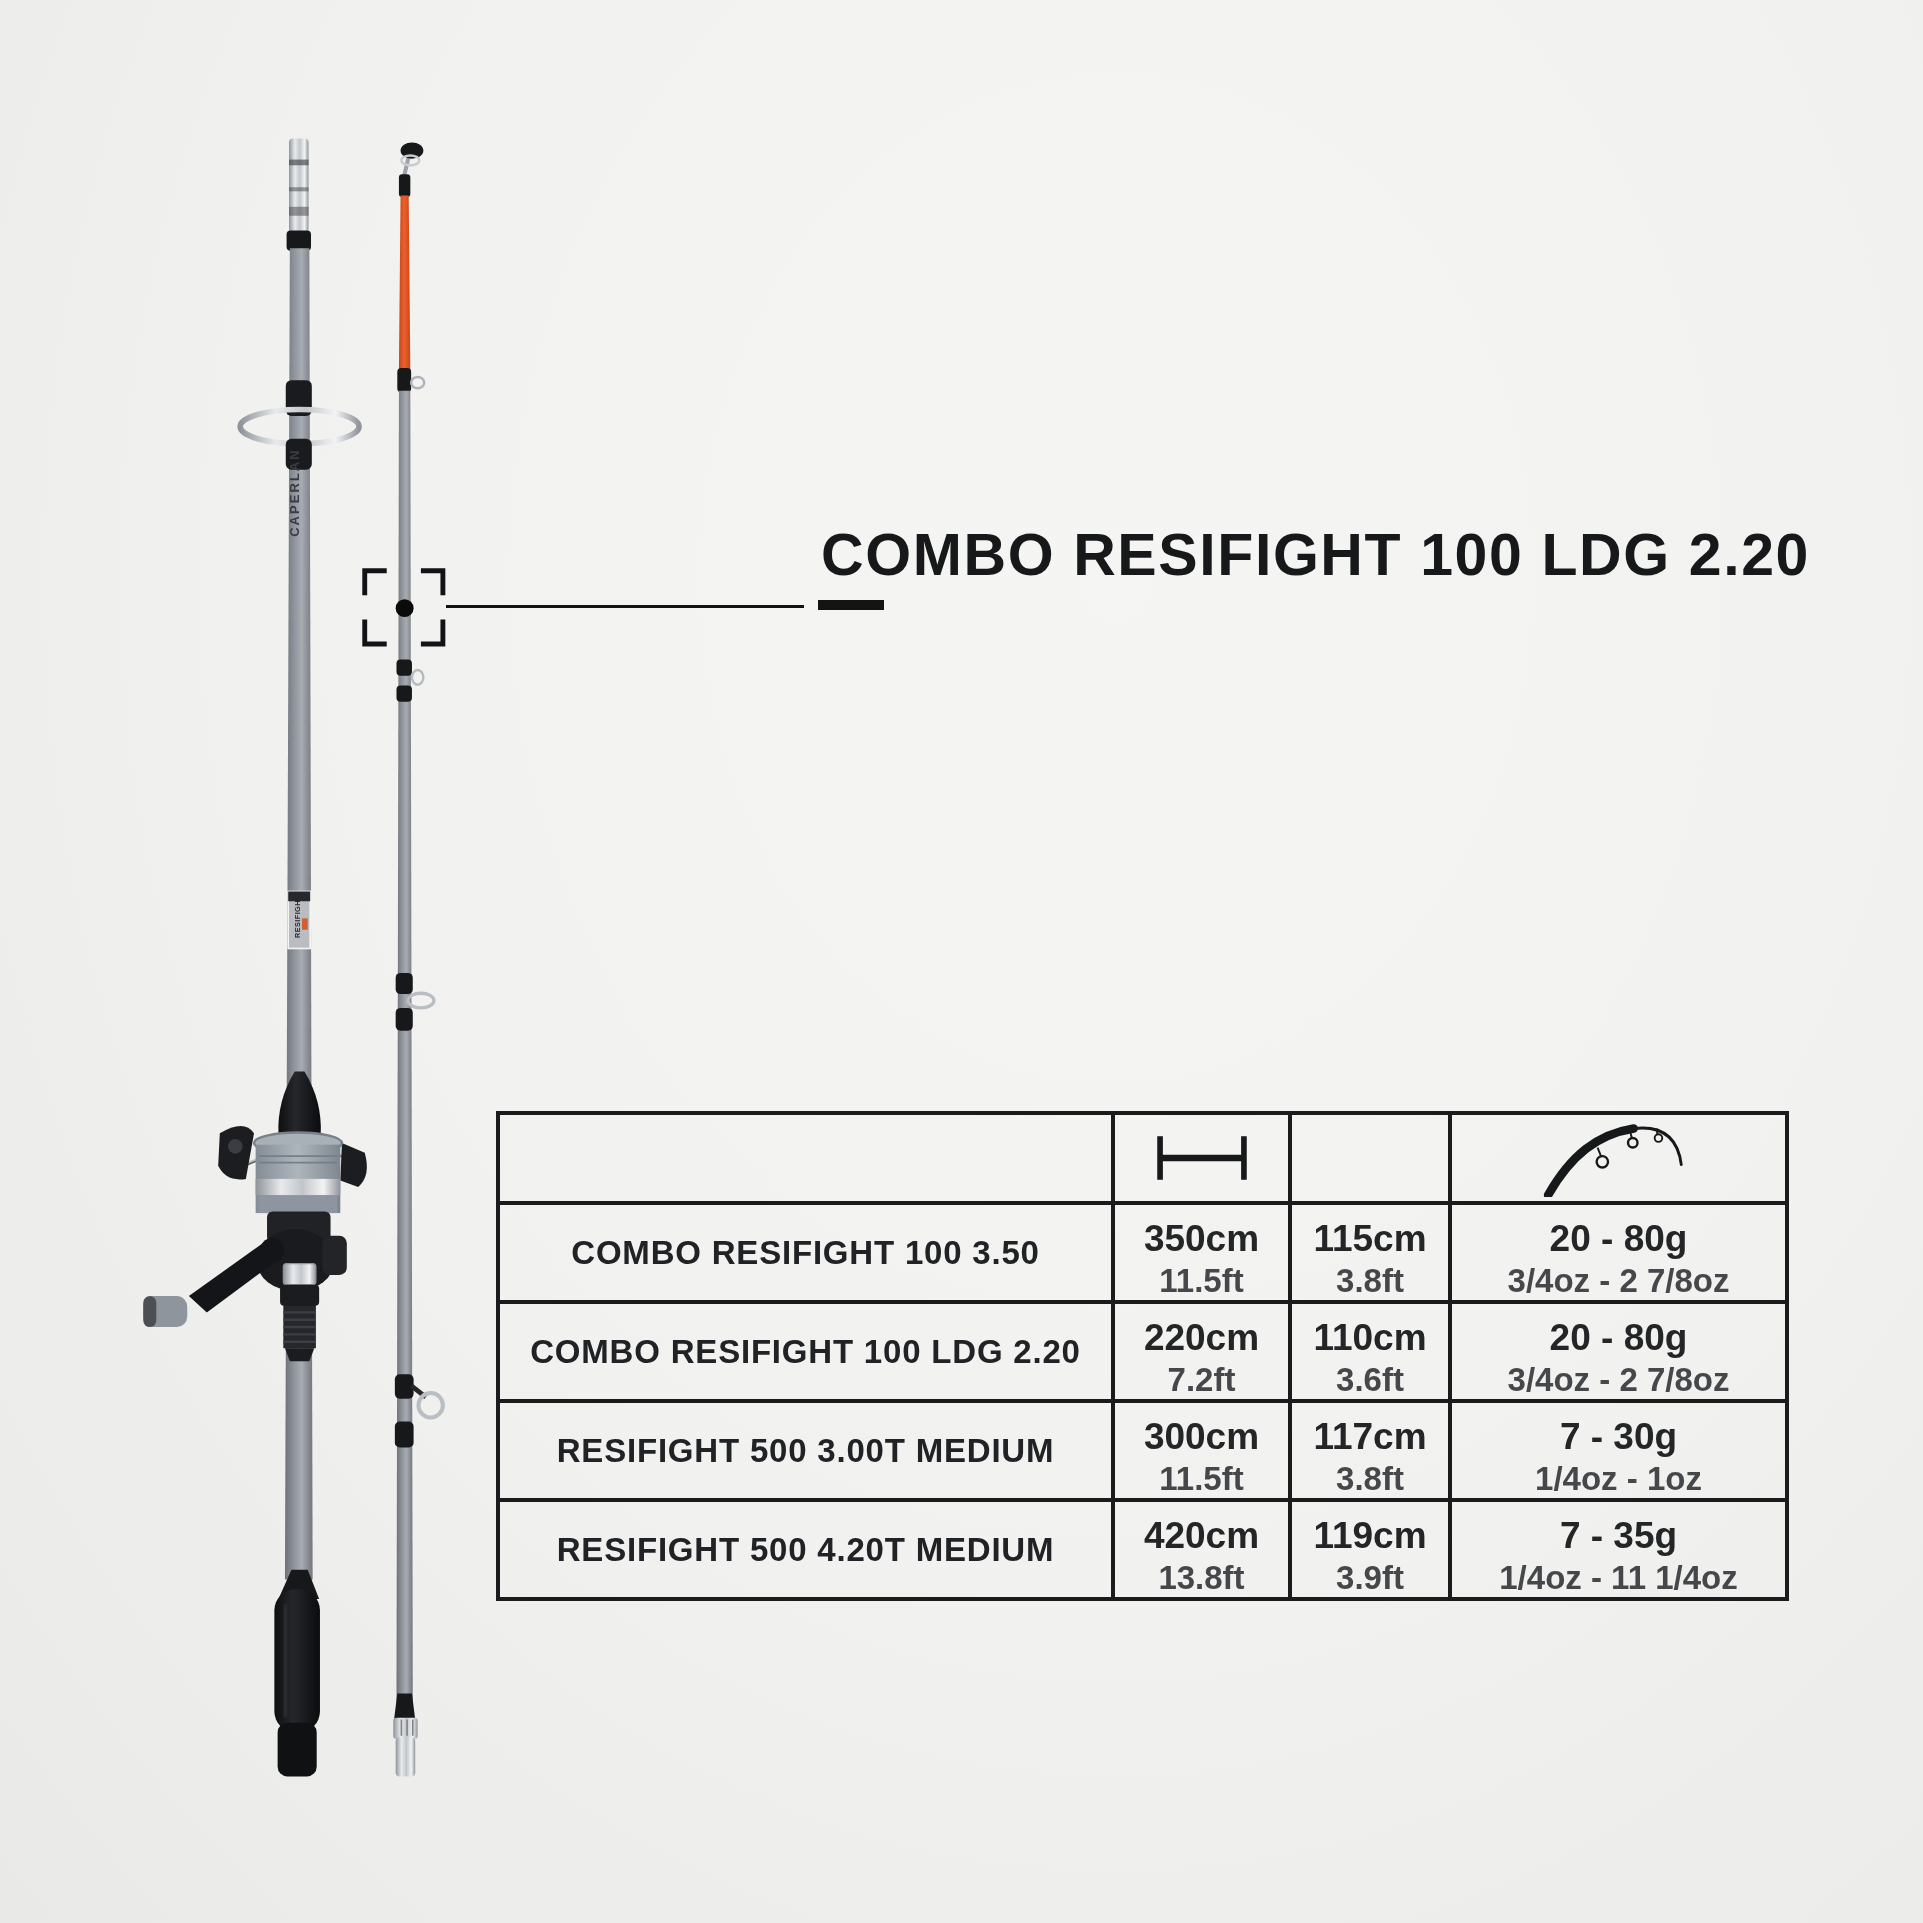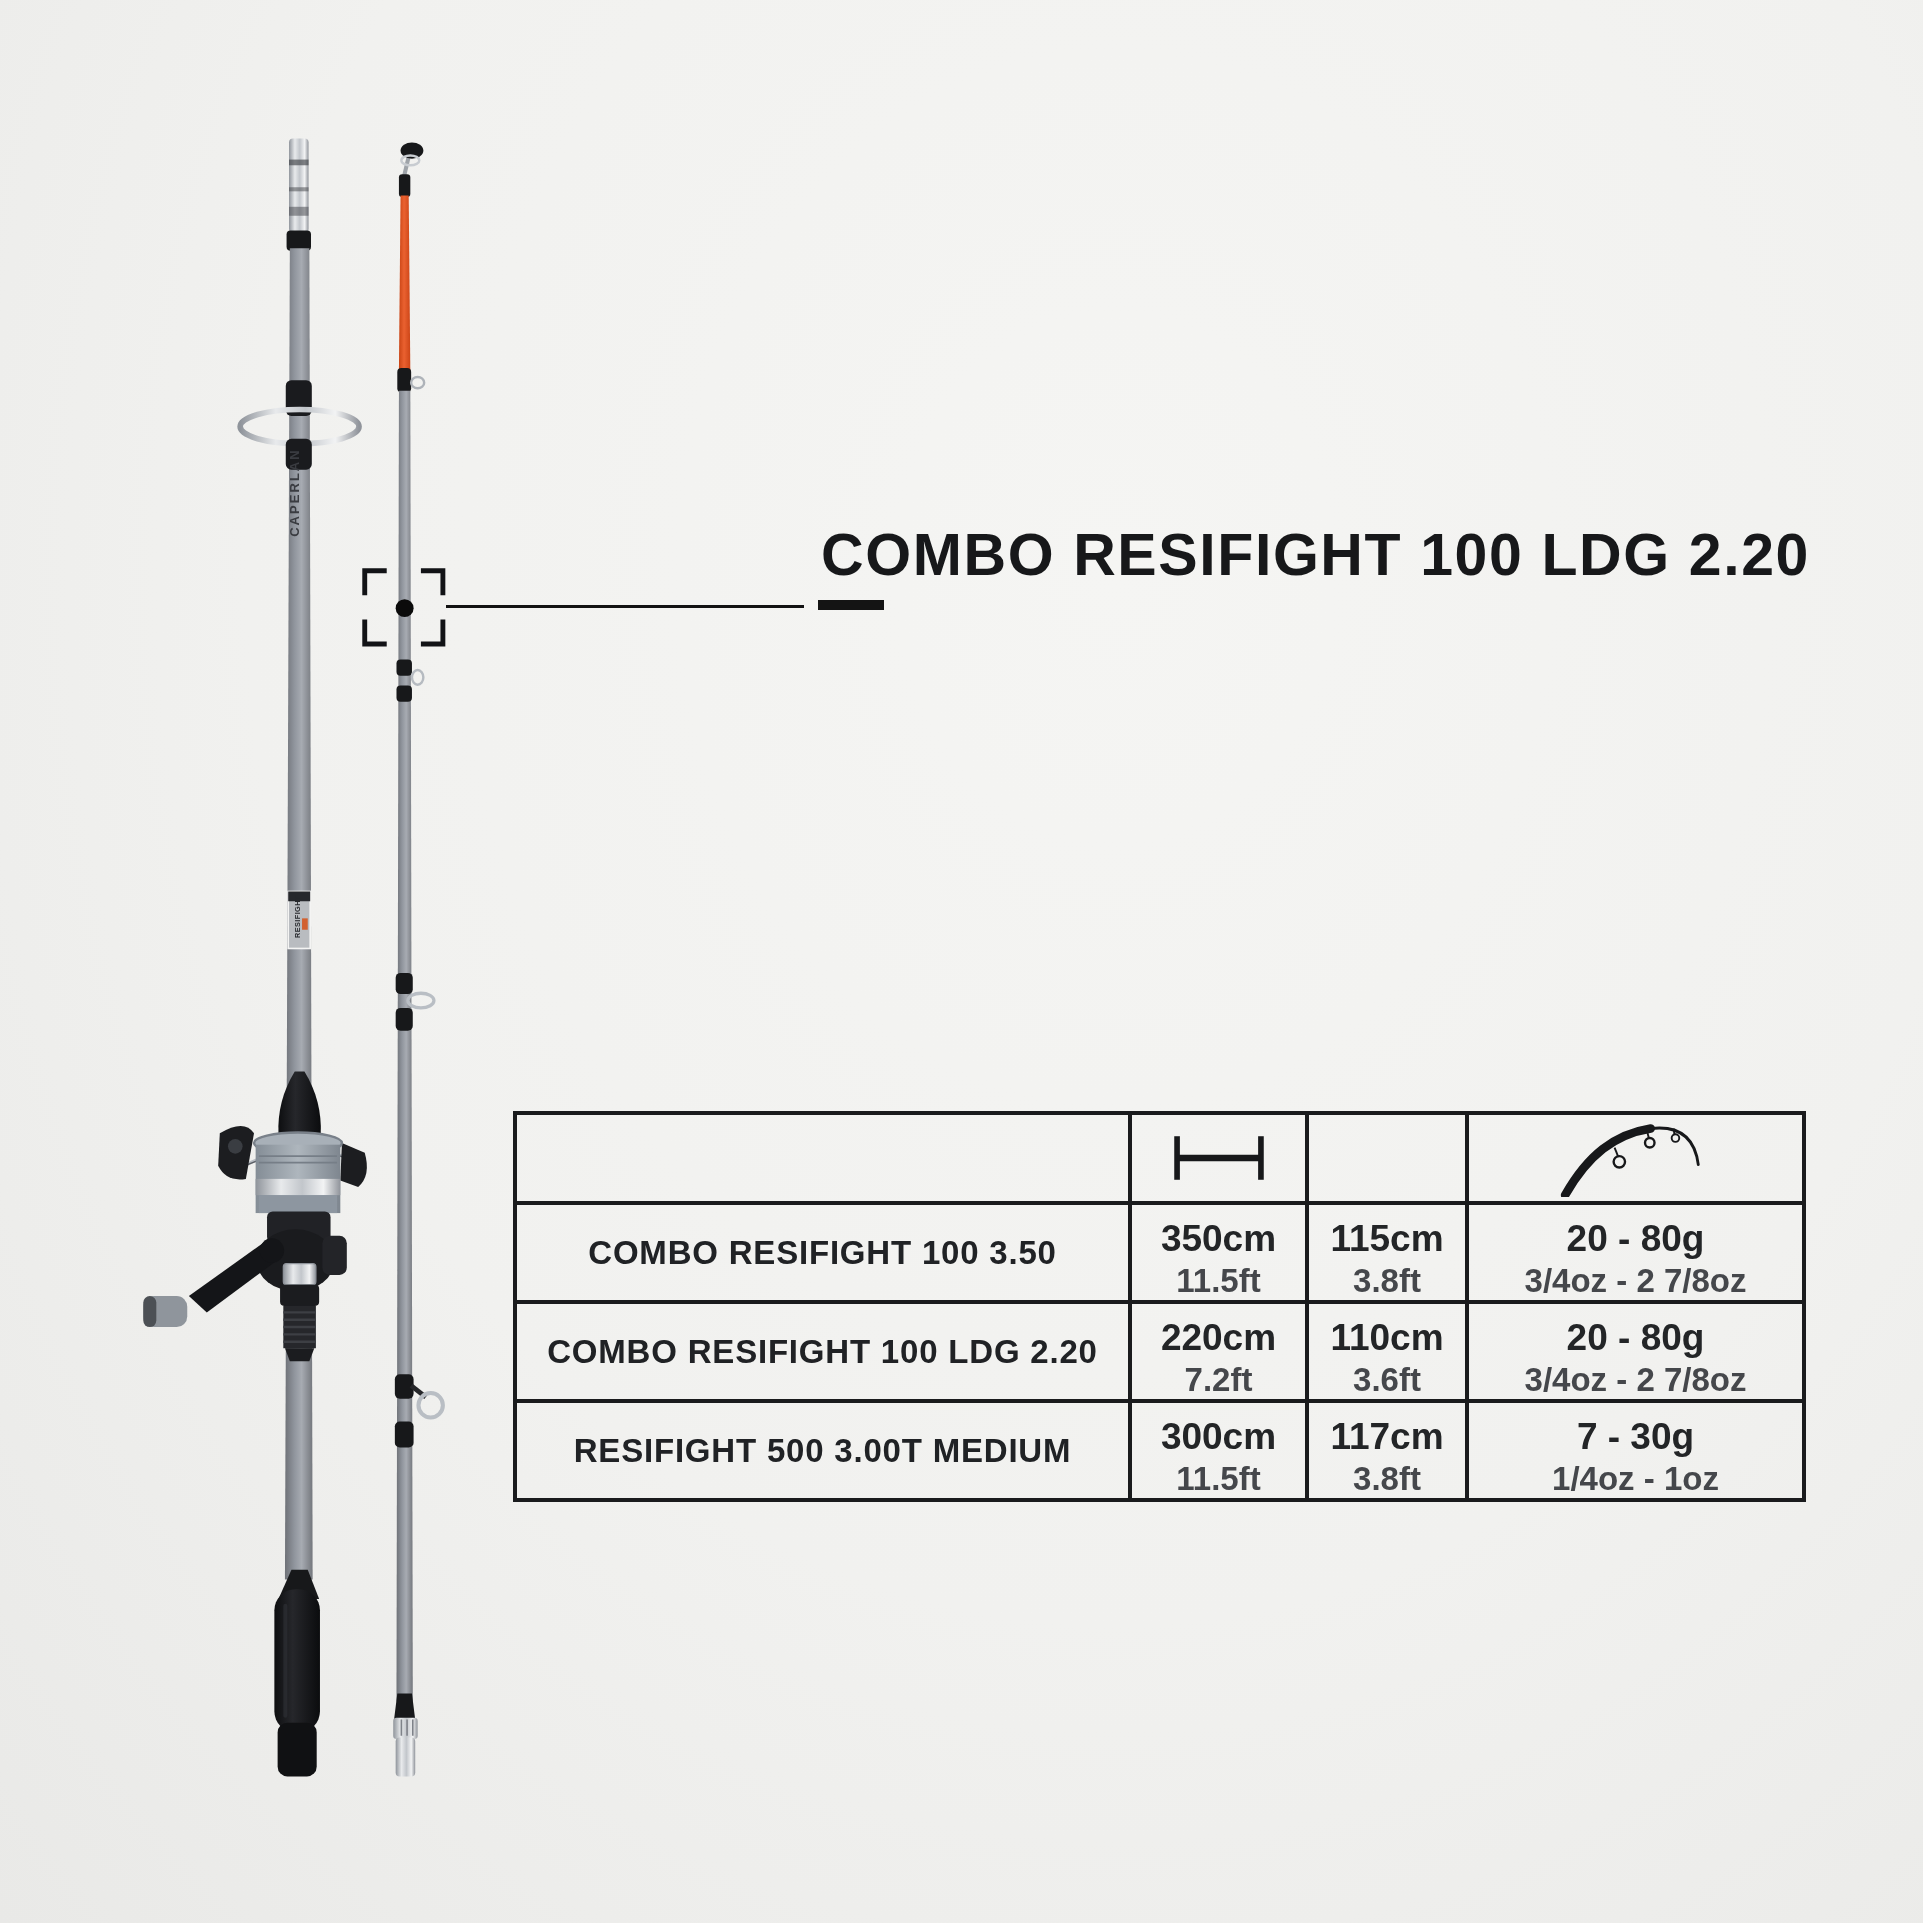--- a/index.html
+++ b/index.html
@@ -8,21 +8,21 @@
          background:radial-gradient(ellipse at 58% 30%, #f5f5f3 0%, #f1f1ef 55%, #e9e9e7 100%);}
   .rod-svg{position:absolute;left:0;top:0;}
 
   
   .callout-title{position:absolute;left:821px;top:521px;width:993px;
     font-size:59px;font-weight:700;letter-spacing:1.6px;color:#17181a;white-space:nowrap;}
   .title-underline{position:absolute;left:818px;top:600px;width:66px;height:9.8px;background:#141414;}
   .callout-line{position:absolute;left:446px;top:605px;width:358px;height:3.3px;background:#121212;}
 
   
-  .table-wrap{position:absolute;left:513px;top:1111px;}
+  .table-wrap{position:absolute;left:496px;top:1111px;}
   table.spec{border-collapse:collapse;table-layout:fixed;width:1289px;}
   table.spec td{border:4.9px solid #1a1b1d;padding:0;text-align:center;vertical-align:middle;
                 background:transparent;}
   td.ghost{border:none;background:transparent;}
   tr.hdr td{height:86px;}
   tr.row td{height:85px;}
   .col-label{width:615px;}
   .col-len{width:177px;}
   .col-handle{width:160px;}
   .col-weight{width:337px;}
@@ -270,19 +270,34 @@
         <td>
           <div class="cm">117cm</div>
               <div class="ft">3.8ft</div>
             </td>
         <td>
           <div class="cm">7 - 30g</div>
               <div class="ft">1/4oz - 1oz</div>
             </td>
       </tr>
 
+      <tr class="row">
+        <td><span class="rowlabel">RESIFIGHT 500 4.20T MEDIUM</span></td>
+        <td>
+          <div class="cm">420cm</div>
+              <div class="ft">13.8ft</div>
+            </td>
+        <td>
+          <div class="cm">119cm</div>
+              <div class="ft">3.9ft</div>
+            </td>
+        <td>
+          <div class="cm">7 - 35g</div>
+              <div class="ft">1/4oz - 11 1/4oz</div>
+            </td>
+      </tr>
 
 
     </tbody>
       </table>
   </div>
 </div>
 
 
 </body></html>

